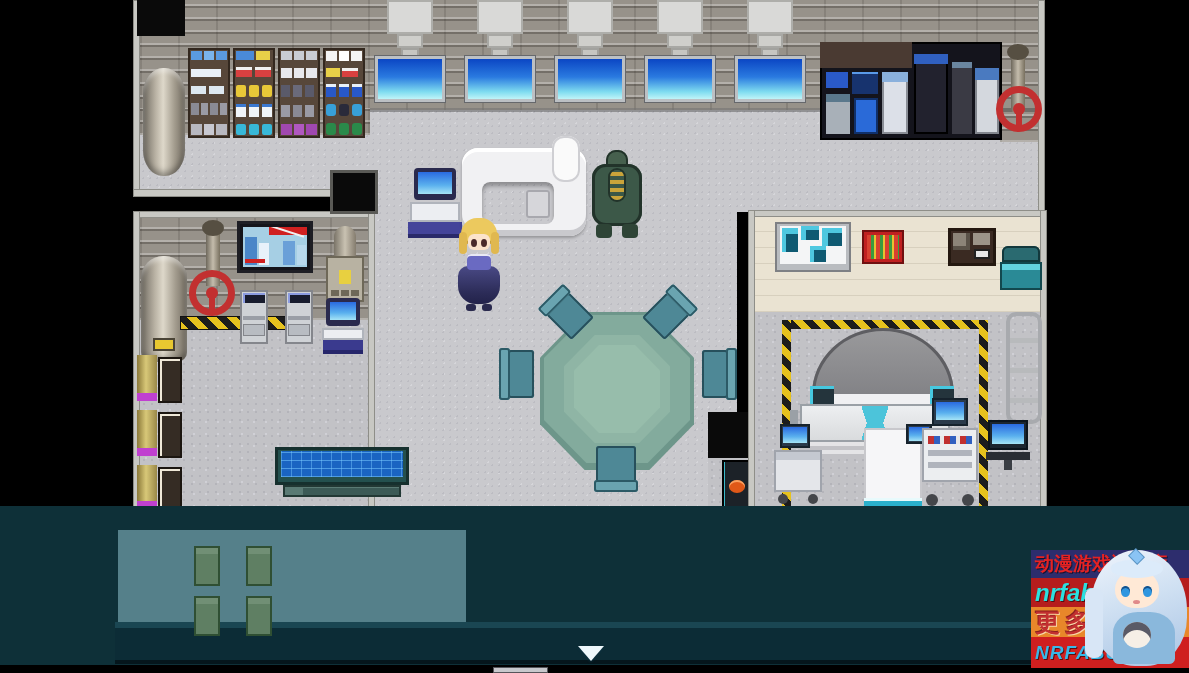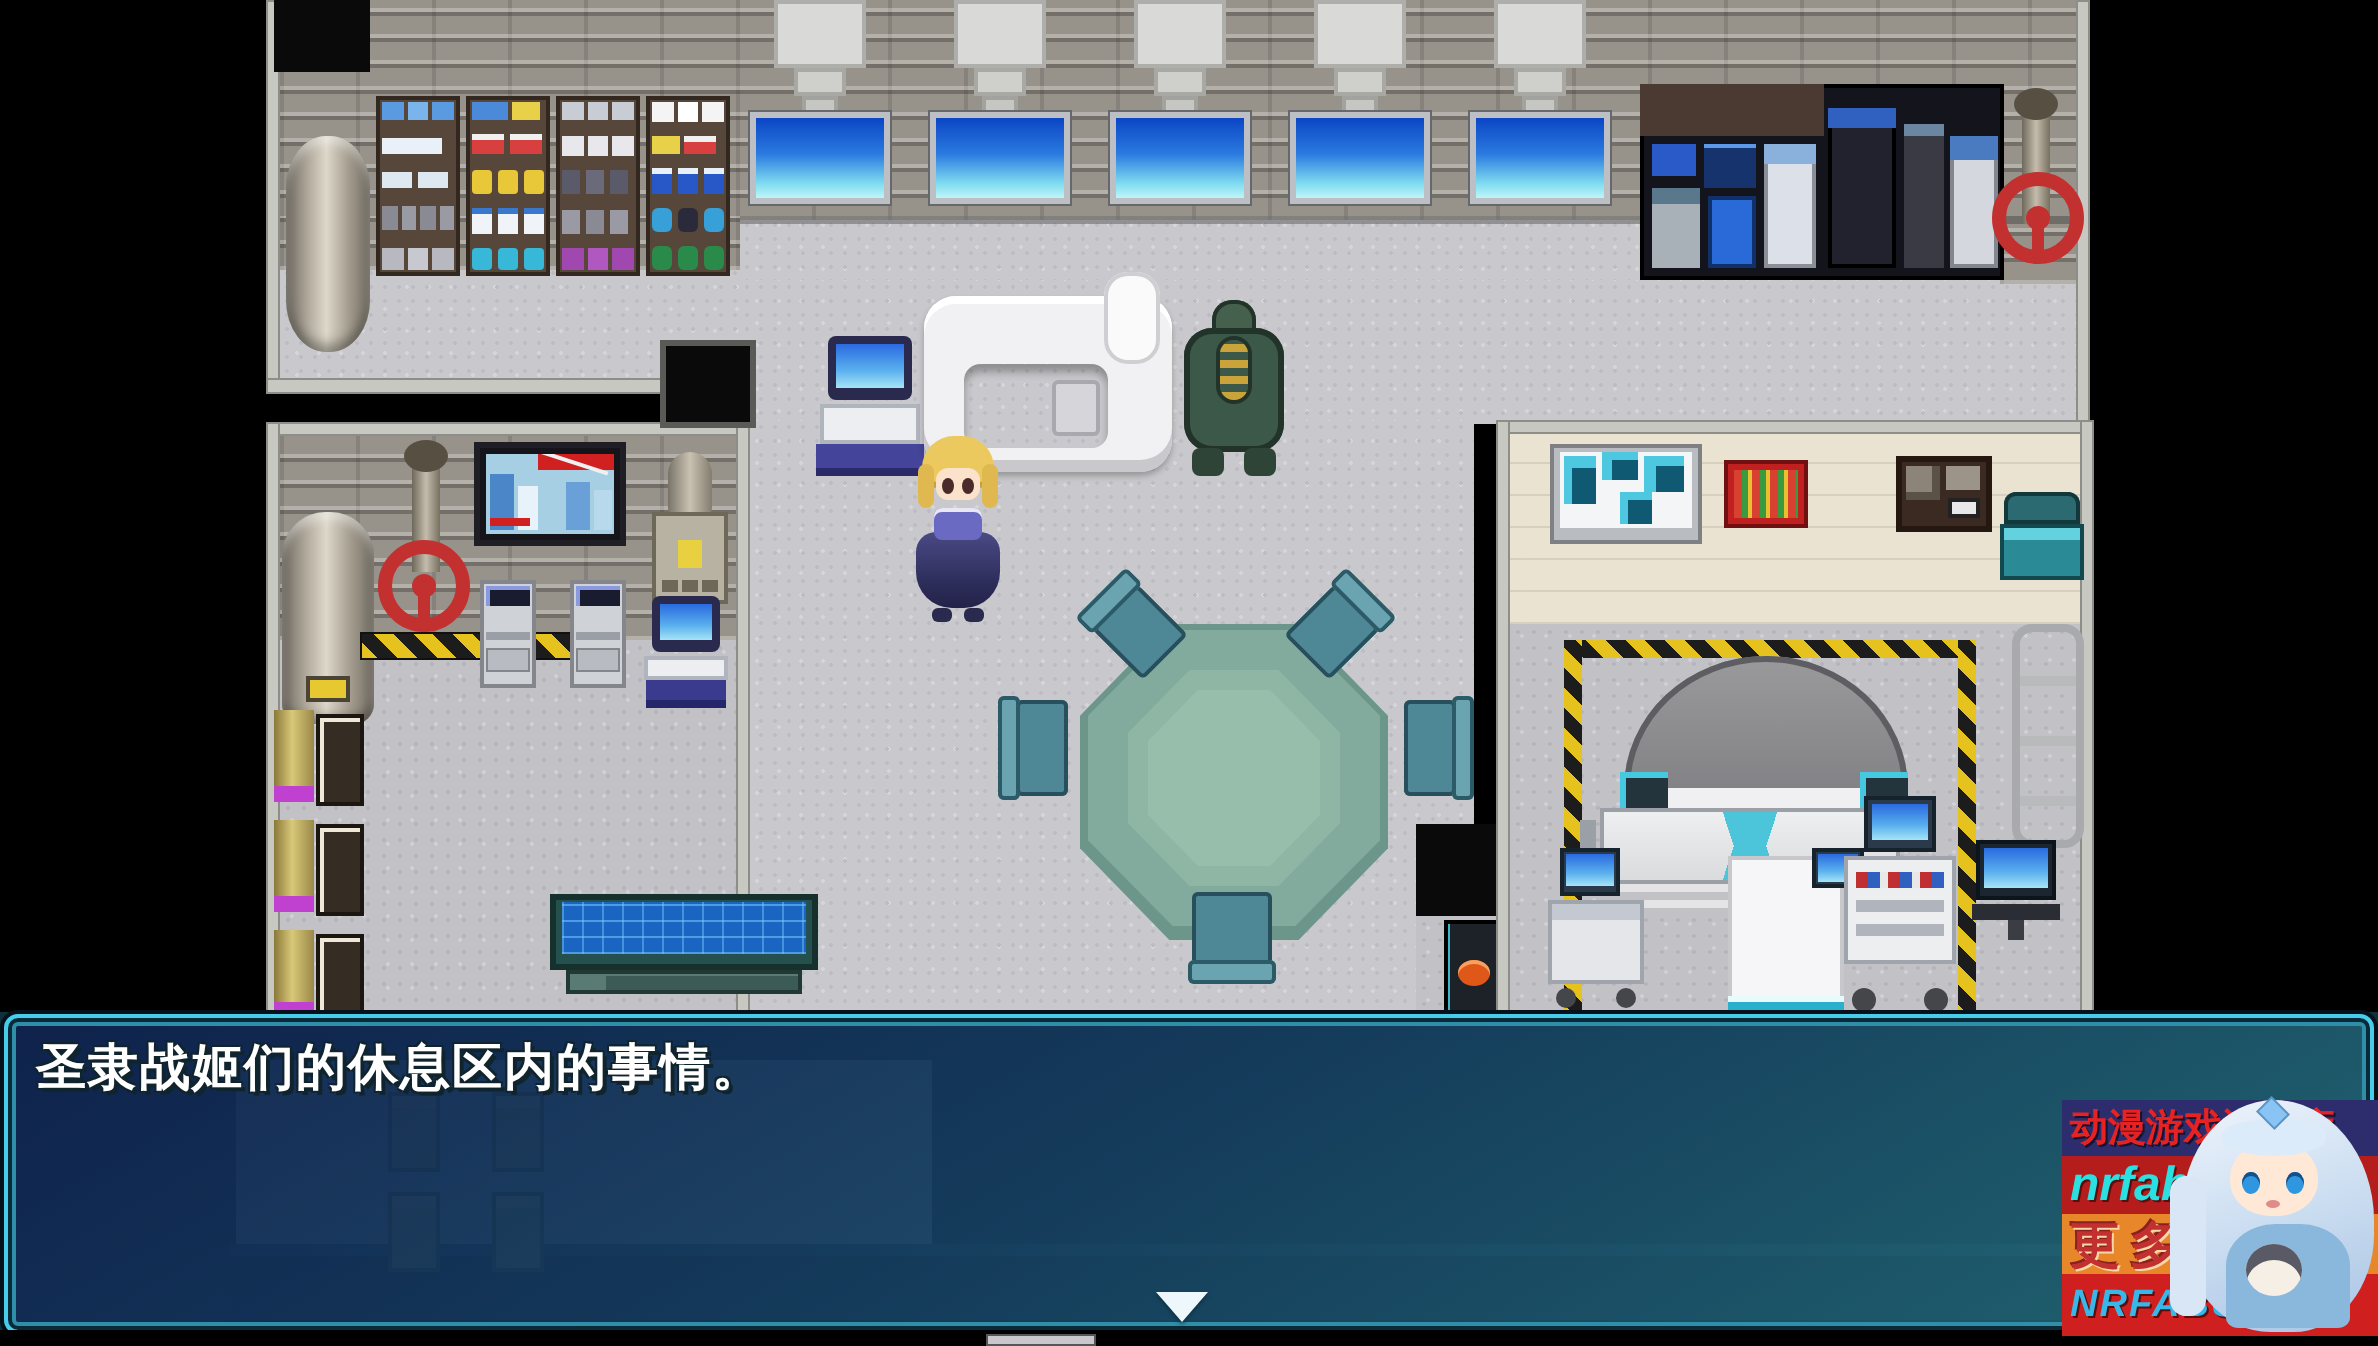--- a/index.html
+++ b/index.html
@@ -443,23 +443,20 @@
   </div>
 
   <div class="a" style="left:0;top:506px;width:1189px;height:167px;background:#0e3038;"></div>
   <div class="a" style="left:118px;top:530px;width:348px;height:96px;background:#55808a;"></div>
   <div class="a" style="left:115px;top:622px;width:930px;height:42px;background:#0c2c36;box-shadow:inset 0 6px 0 #1a4652, inset 0 -4px 0 #05161c;"></div>
   <div class="a" style="left:194px;top:546px;width:26px;height:40px;background:#5f7f63;box-shadow:inset 0 0 0 2px #2f4f33, inset 0 8px 0 #718f75;"></div>
   <div class="a" style="left:246px;top:546px;width:26px;height:40px;background:#5f7f63;box-shadow:inset 0 0 0 2px #2f4f33, inset 0 8px 0 #718f75;"></div>
   <div class="a" style="left:194px;top:596px;width:26px;height:40px;background:#5f7f63;box-shadow:inset 0 0 0 2px #2f4f33, inset 0 8px 0 #718f75;"></div>
   <div class="a" style="left:246px;top:596px;width:26px;height:40px;background:#5f7f63;box-shadow:inset 0 0 0 2px #2f4f33, inset 0 8px 0 #718f75;"></div>
 
-  <div id="dialog" class="a">
-    <div id="dialog-text" class="a">圣隶战姬们的休息区内的事情。</div>
-  </div>
   <div class="a tri-down" style="left:578px;top:646px;"></div>
 
   <div class="a" style="left:0;top:665px;width:1189px;height:8px;background:#000;"></div>
   <div class="a" style="left:493px;top:667px;width:55px;height:6px;background:#c8c8cc;box-shadow:inset 0 0 0 1px #55555a;"></div>
 
   <div class="a" style="left:1031px;top:550px;width:158px;height:118px;z-index:50;">
     <div class="wm-row a" style="top:0;height:28px;background:#2d2d6d;color:#e62222;font-size:19px;text-shadow:1px 1px 0 #141432;">动漫游戏资源库</div>
     <div class="wm-row a" style="top:28px;height:29px;background:#b51d1d;color:#2ae0e0;font-size:24px;font-style:italic;text-shadow:1px 1px 0 #5a0e0e;">nrfabu.com</div>
     <div class="wm-row a" style="top:57px;height:30px;background:#e8872a;color:#c23030;font-size:25px;letter-spacing:5px;text-shadow:1px 1px 0 #f8d8a8, -1px -1px 0 #8a2020;">更多资源</div>
     <div class="wm-row a" style="top:87px;height:31px;background:#cf1f1f;color:#38b8e8;font-size:19px;font-style:italic;letter-spacing:1px;text-shadow:1px 1px 0 #5a0e0e;">NRFABU.COM</div>

